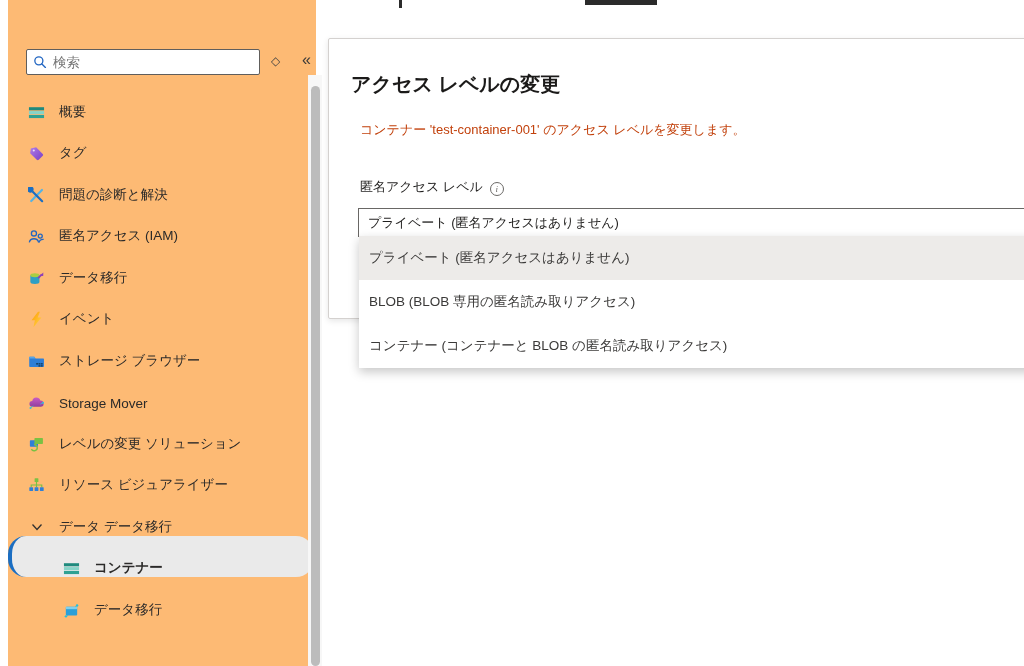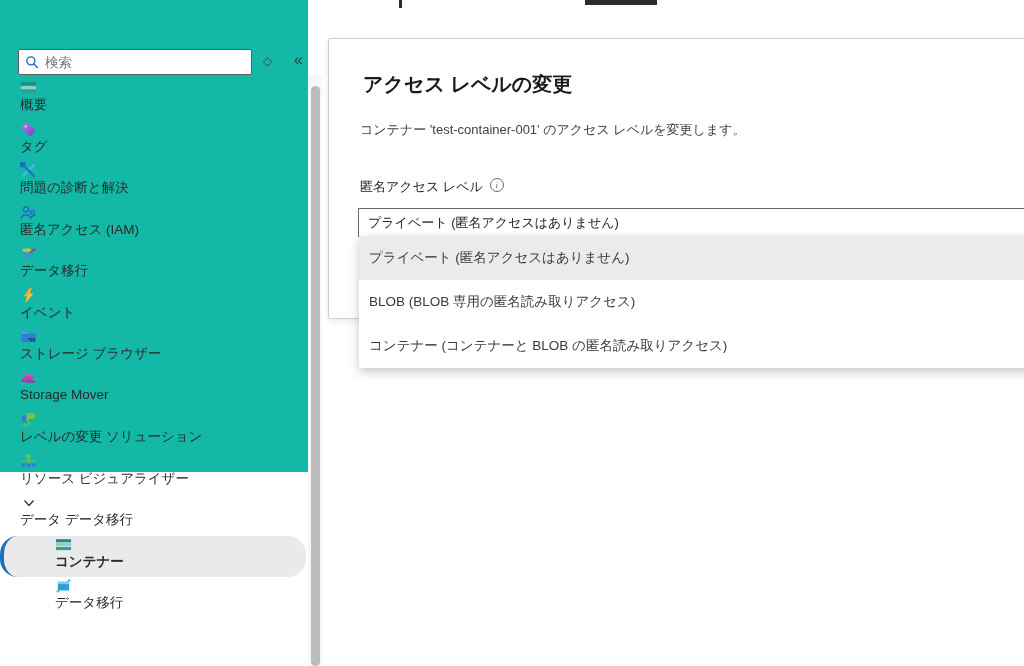--- a/index.html
+++ b/index.html
@@ -11,49 +11,49 @@
   #top-icon { left:14px; top:0; width:40px; height:15px;
     border:1px solid #c9c9c9; border-top:none;
     background:repeating-linear-gradient(180deg,#1f8a7d 0 4px,#eaf6f4 4px 5px,#54b8aa 5px 9px,#eaf6f4 9px 10px,#2a9a8c 10px 15px); }
   #top-subtitle { left:57px; top:4px; font-size:12.5px; color:#605e5c; letter-spacing:.3px; }
   .frag { background:#2b2b2b; }
   #frag1 { left:263px; top:0; width:21px; height:5px; border-radius:0 0 8px 8px; }
   #frag2 { left:399px; top:0; width:3px; height:8px; }
   #frag3 { left:585px; top:0; width:72px; height:5px; }
 
   
-  #sidebar { left:0; top:0; width:308px; height:472px; background:#14b8a6; }
+  #sidebar { left:8px; top:0; width:308px; height:666px; background:#fdba74; }
   #search-box { position:absolute; left:18px; top:49px; width:234px; height:26px;
     border:1px solid #605e5c; border-radius:2px; background:#fff;
     display:flex; align-items:center; padding:0 6px; }
   #search-box input { border:none; outline:none; width:100%; font-size:13.5px;
     margin-left:6px; color:#252423; font-family:inherit; background:transparent; }
   #toggle-glyph { position:absolute; left:263px; top:54px; font-size:12px; color:#484644; }
   #collapse-glyph { position:absolute; left:294px; top:51px; font-size:16px; color:#3b3a39; }
 
   #nav { position:absolute; left:0; top:79px; width:306px; }
-  .nav-item { height:41.5px; display:flex; align-items:flex-start; padding-left:20px;
-    font-size:13.5px; color:#2b2a29; cursor:pointer;flex-direction:column; }
+  .nav-item { height:41.5px; display:flex; align-items:flex-end; padding-left:20px;
+    font-size:13.5px; color:#2b2a29; cursor:pointer; }
   .nav-item .ic { width:17px; height:17px; flex:0 0 17px; display:flex;
     align-items:center; justify-content:center; margin-right:14px; }
   .nav-item.sub { padding-left:55px;border-radius:18px; }
   .nav-item.selected { background:#eaeaea; border-left:4px solid #1b6ec2; padding-left:51px; }
   .nav-item.selected .label { font-weight:bold; }
 
   
   #scroll-track { left:308px; top:75px; width:14px; height:591px; background:#f7f7f7; }
   #scroll-thumb { left:311px; top:86px; width:9px; height:580px; background:#bcbcbc; border-radius:5px; }
 
   
   #dialog { left:328px; top:38px; width:700px; height:281px; background:#fff;
     border:1px solid #d4d1cf; border-radius:2px; box-shadow:0 2px 6px rgba(0,0,0,.10); z-index:5; }
-  #dialog-title { position:absolute; left:34px; top:32px; font-size:20px; font-weight:bold; color:#1b1a19; }
-  #dialog-desc { position:absolute; left:31px; top:82px; font-size:13px; color:#404040; }
+  #dialog-title { position:absolute; left:22px; top:32px; font-size:20px; font-weight:bold; color:#1b1a19; }
+  #dialog-desc { position:absolute; left:31px; top:82px; font-size:13px; color:#c2410c; }
   #field-label-row { position:absolute; left:31px; top:139px; font-size:13px; color:#201f1e;
-    display:flex; align-items:flex-start; }
+    display:flex; align-items:flex-end; }
   #info-icon { display:inline-flex; align-items:center; justify-content:center;
     width:14px; height:14px; border:1px solid #6b6967; border-radius:50%;
     font-size:9px; font-style:italic; font-family:"Liberation Serif",serif;
     color:#6b6967; margin-left:7px; }
   #access-select { position:absolute; left:29px; top:169px; width:670px; height:29px;
     border:1px solid #696765; background:#fff; display:flex; align-items:center;
     padding:0 9px; font-size:13px; color:#201f1e; cursor:pointer; }
 
   
   #flyout { left:359px; top:236px; width:680px; height:132px; background:#fff;

